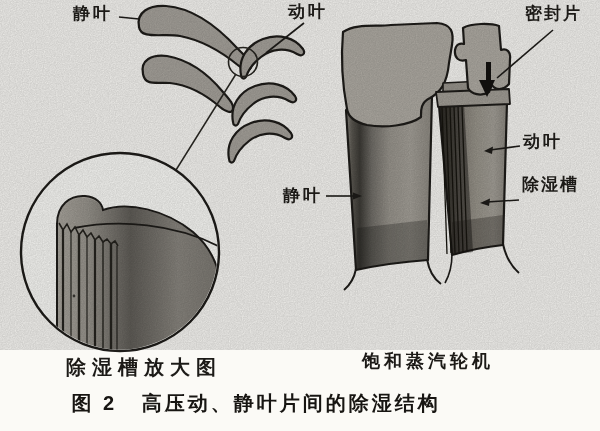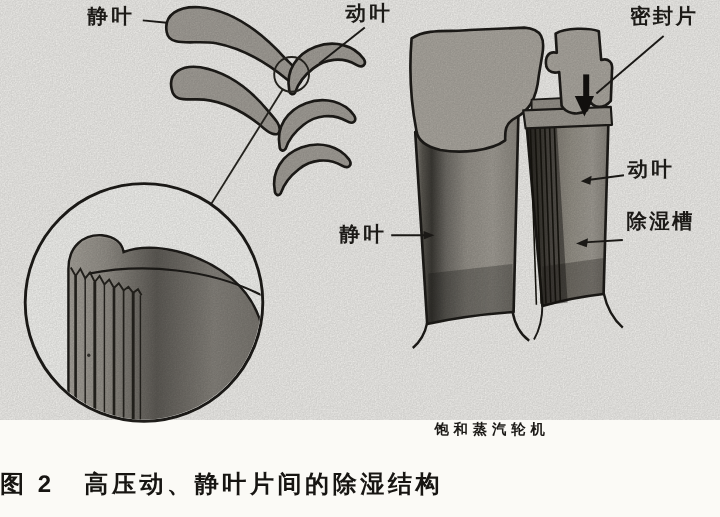--- a/index.html
+++ b/index.html
@@ -8,21 +8,21 @@
     position:relative;width:600px;height:431px;background:#fbfaf6;overflow:hidden;
   }
   svg.art{position:absolute;left:0;top:0;}
   .lbl{
     position:absolute;color:#1c1a17;font-weight:700;line-height:1.05;
     white-space:nowrap;font-family:Liberation Sans, sans-serif;
   }
   .lbl-small{font-size:17px;letter-spacing:3px;}
   .cap{font-size:19px;letter-spacing:5px;font-weight:700;}
   .figcap{
-    position:absolute;left:0;top:390px;width:512px;text-align:left;
+    position:absolute;left:0;top:390px;width:512px;text-align:center;
     font-size:20px;font-weight:700;color:#171512;letter-spacing:3px;
   }
   .figcap .num{margin-right:16px;}
 </style>
 </head>
 <body>
 
 <div class="stage">
 
   <svg class="art" width="600" height="431" viewBox="0 0 600 431">
@@ -152,19 +152,20 @@
     <rect x="0" y="0" width="600" height="350" filter="url(#grain)" opacity="0.16"></rect>
   </svg>
 
   <div class="lbl lbl-small" style="left:73px;top:5px;">静叶</div>
   <div class="lbl lbl-small" style="left:288px;top:3px;">动叶</div>
   <div class="lbl lbl-small" style="left:525px;top:5px;letter-spacing:2px;text-align:right;">密封片</div>
   <div class="lbl lbl-small" style="left:283px;top:187px;">静叶</div>
   <div class="lbl lbl-small" style="left:523px;top:133px;">动叶</div>
   <div class="lbl lbl-small" style="left:522px;top:176px;letter-spacing:2px;">除湿槽</div>
 
-  <div class="lbl cap" style="left:362px;top:352px;font-size:12px;letter-spacing:4px;">饱和蒸汽轮机</div>
+  <div class="lbl cap" style="left:66px;top:357px;font-size:20px;letter-spacing:6px;">除湿槽放大图</div>
+  <div class="lbl cap" style="left:362px;top:352px;font-size:18px;letter-spacing:4px;">饱和蒸汽轮机</div>
 
   <div class="figcap">
     <span class="num">图 2</span>
     <span>高压动、静叶片间的除湿结构</span>
   </div>
 </div>
 
 </body></html>

